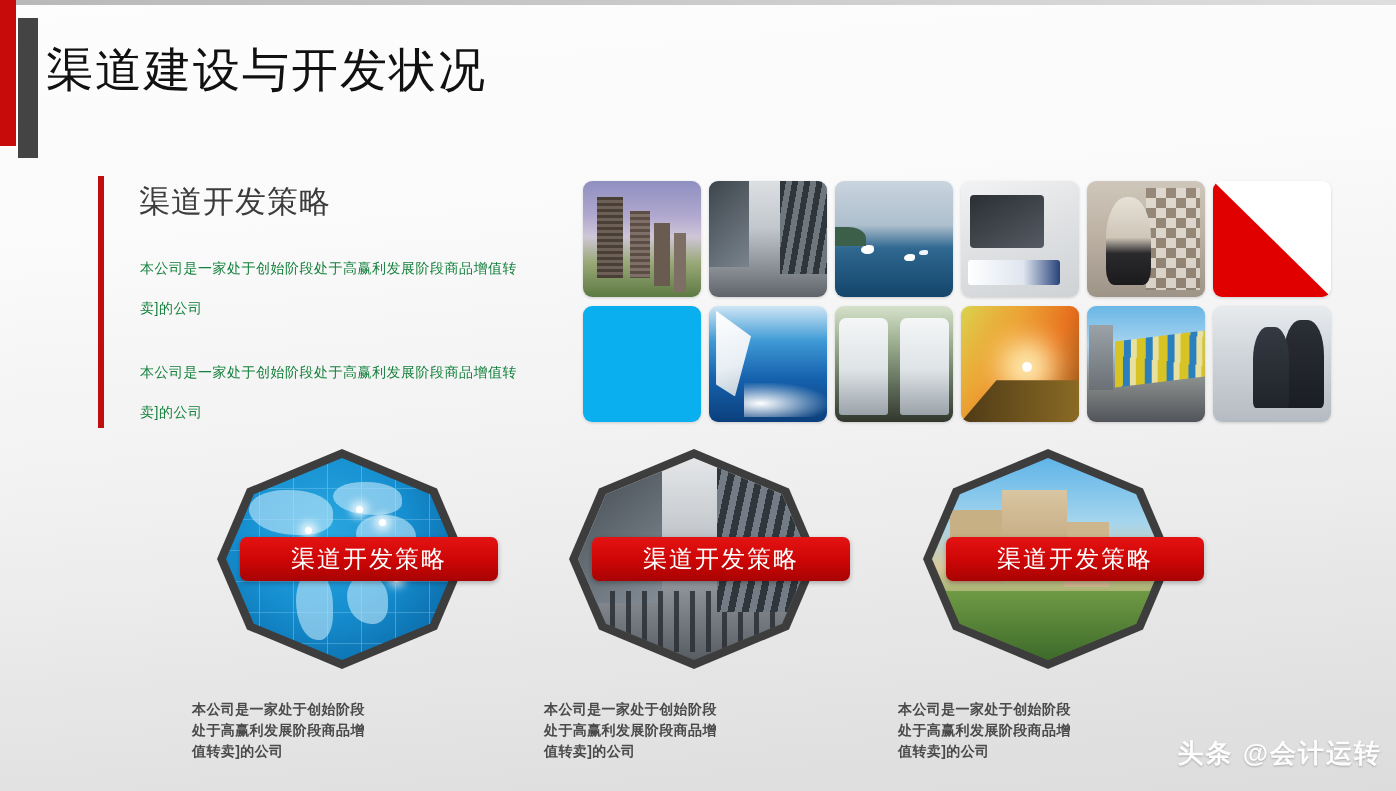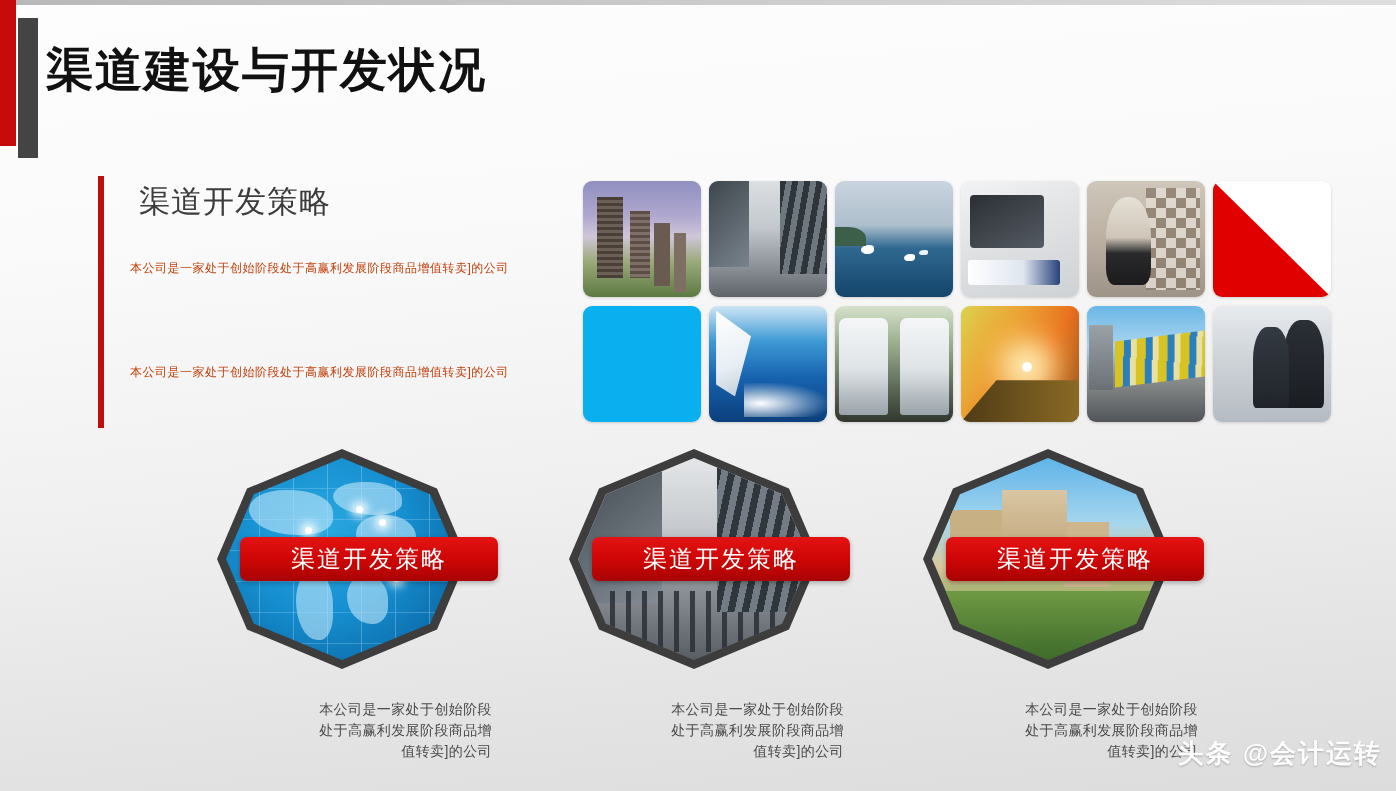--- a/index.html
+++ b/index.html
@@ -10,28 +10,28 @@
     position:relative; overflow:hidden;
   }
 
   
   .top-strip{position:absolute;left:0;top:0;width:1396px;height:5px;
     background:linear-gradient(90deg,#b8b8b8 0%,#c9c9c9 45%,#dedede 100%);}
 
   
   .title-red-bar{position:absolute;left:0;top:0;width:16px;height:146px;background:#c70a0a;}
   .title-gray-bar{position:absolute;left:18px;top:18px;width:20px;height:140px;background:#444444;}
-  .page-title{position:absolute;left:46px;top:46px;font-size:47px;font-weight:bold;
+  .page-title{position:absolute;left:46px;top:46px;font-size:47px;font-weight:normal;
     color:#111;letter-spacing:2px;line-height:1;white-space:nowrap;text-align:center;}
 
   
   .accent-bar{position:absolute;left:98px;top:176px;width:6px;height:252px;background:#c00d0d;}
   .panel-heading{position:absolute;left:139px;top:181px;font-size:31px;color:#3c3c3c;
     letter-spacing:1px;white-space:nowrap;}
-  .panel-para{position:absolute;left:130px;width:385px;font-size:12px;color:#c2410c;
+  .panel-para{position:absolute;left:140px;width:385px;font-size:14px;color:#15803d;
     line-height:40px;letter-spacing:.5px;}
   .panel-para.p1{top:248px;}
   .panel-para.p2{top:352px;}
 
   
   .photo-grid{position:absolute;left:583px;top:181px;
     display:grid;grid-template-columns:repeat(6,118px);grid-template-rows:repeat(2,116px);
     gap:9px 8px;}
   .tile{border-radius:9px;overflow:hidden;position:relative;
     box-shadow:0 1px 3px rgba(0,0,0,.16);}
@@ -153,22 +153,22 @@
     box-shadow:-58px 14px 0 -6px #c8b085, 52px 22px 0 -10px #cdb68e;}
   .dia-villa::after{content:"";position:absolute;left:0;bottom:0;width:100%;height:34%;
     background:linear-gradient(180deg,#6f9a44 0%,#3d6a2a 100%);}
 
   .dia-banner{position:absolute;left:23px;top:88px;width:258px;height:44px;
     background:linear-gradient(180deg,#e41313 0%,#cf0606 50%,#a80303 100%);
     border-radius:7px;display:flex;align-items:center;justify-content:center;
     box-shadow:0 2px 5px rgba(0,0,0,.28);}
   .dia-banner span{color:#fff;font-size:24px;letter-spacing:2px;white-space:nowrap;}
 
-  .dia-caption{margin-top:30px;text-align:right;font-size:14px;color:#4a4a4a;
-    line-height:21px;letter-spacing:.4px;}
+  .dia-caption{margin-top:30px;text-align:left;font-size:14px;color:#4a4a4a;
+    line-height:21px;letter-spacing:.4px;font-weight:bold;}
 
   
   .watermark{position:absolute;right:14px;bottom:20px;font-size:26px;font-weight:bold;
     color:#ffffff;text-shadow:0 1px 2px rgba(120,120,120,.55);letter-spacing:2px;
     white-space:nowrap;opacity:.97;}
 </style>
 </head>
 <body>
 
 <div class="top-strip"></div>

